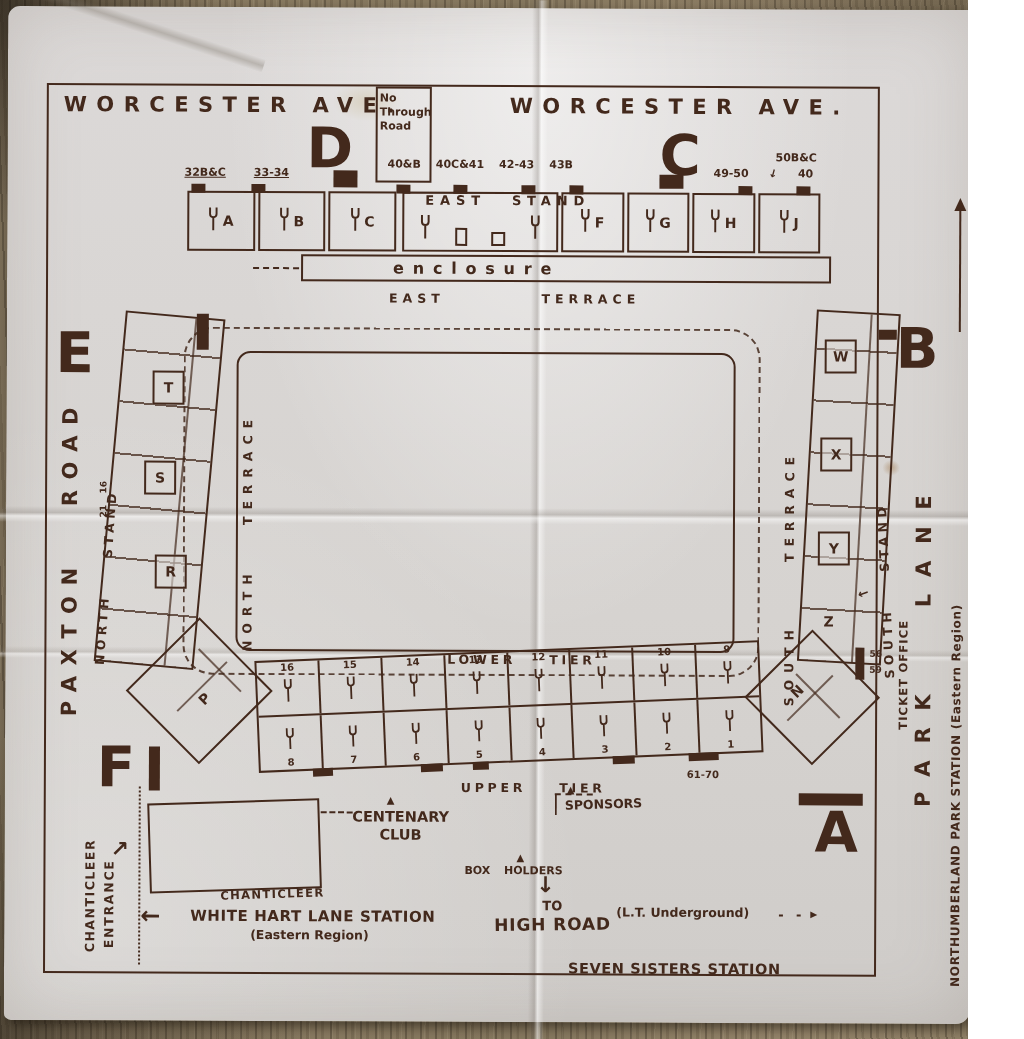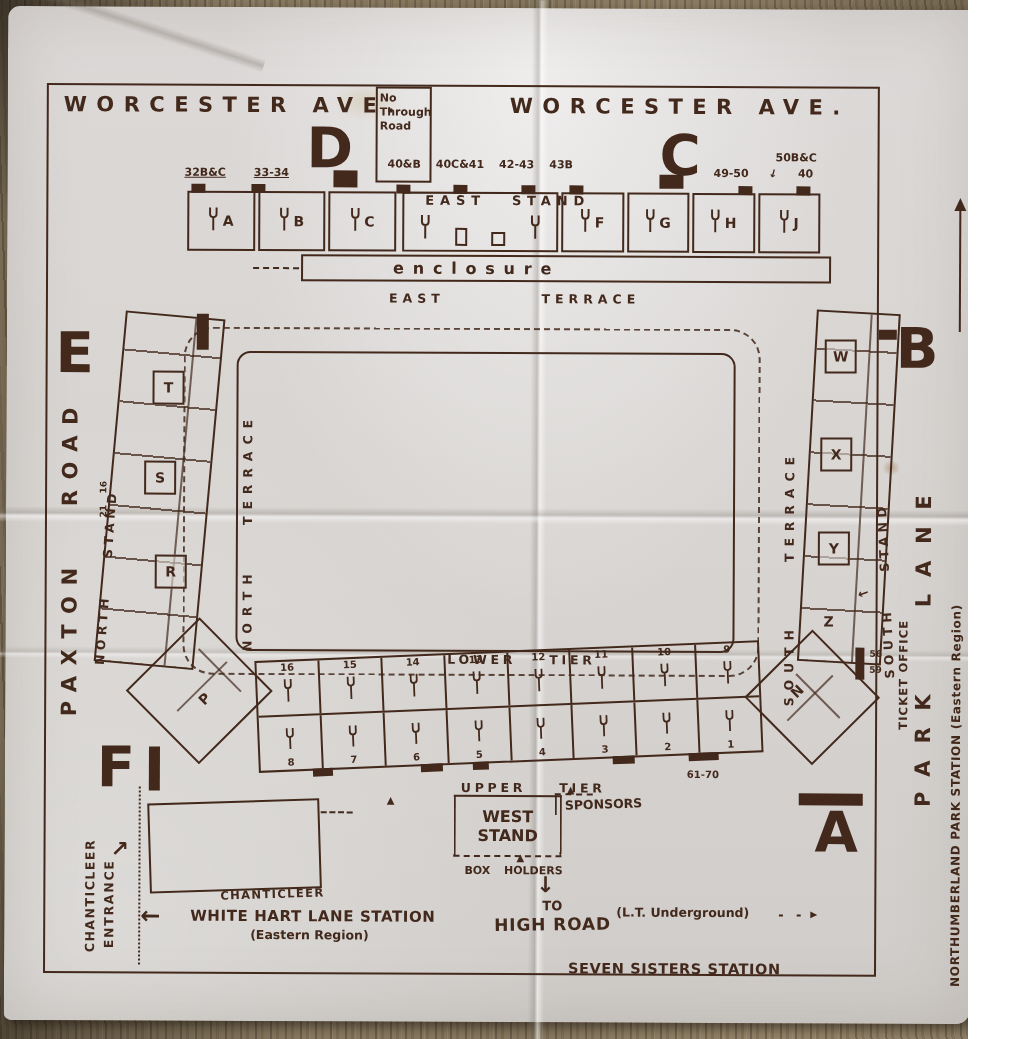--- a/index.html
+++ b/index.html
@@ -375,23 +375,21 @@
         <div class="bar" style="left:160px;bottom:-8px;width:22px;height:8px;"></div>
         <div class="bar" style="left:212px;bottom:-8px;width:16px;height:8px;"></div>
         <div class="bar" style="left:352px;bottom:-8px;width:22px;height:8px;"></div>
         <div class="bar" style="left:428px;bottom:-8px;width:30px;height:8px;"></div>
       </div>
       <span class="t b" style="left:462px;top:780px;font-size:12.5px;letter-spacing:.3em;word-spacing:2em;">UPPER TIER</span>
       <span class="t b" style="left:688px;top:768px;font-size:10px;">61-70</span>
 
       <span class="t b tri-up" style="left:388px;top:795px;">▲</span>
       <div class="dash-line" style="left:322px;top:812px;width:32px;"></div>
-      <div class="box" style="left:455px;top:795px;width:108px;height:62px;border-width:2.5px;border-bottom-style:dashed;display:flex;align-items:center;justify-content:center;">
-        <span class="b" style="font-size:16px;white-space:normal;width:72px;text-align:center;line-height:1.2;">WEST STAND</span>
-      </div>
+      <span class="t b" style="left:343px;top:808px;font-size:14.5px;white-space:normal;width:118px;text-align:center;line-height:1.25;">CENTENARY CLUB</span>
       <div style="position:absolute;left:556px;top:793px;width:38px;height:22px;border-left:2px solid var(--ink);border-top:2px dashed var(--ink);"></div>
       <span class="t b tri-up" style="left:568px;top:784px;">▲</span>
       <span class="t b" style="left:566px;top:796px;font-size:12.5px;transform:rotate(-2deg);">SPONSORS</span>
       <span class="t b tri-up" style="left:518px;top:852px;">▲</span>
       <span class="t b" style="left:466px;top:864px;font-size:11px;word-spacing:.9em;">BOX HOLDERS</span>
       <span class="t b" style="left:538px;top:872px;font-size:22px;">↓</span>
       <span class="t b" style="left:544px;top:898px;font-size:13px;">TO</span>
       <span class="t b" style="left:496px;top:914px;font-size:17px;letter-spacing:.05em;transform:rotate(-1deg);">HIGH ROAD</span>
 
       <div class="dot-line-v" style="left:140px;top:788px;height:178px;"></div>

